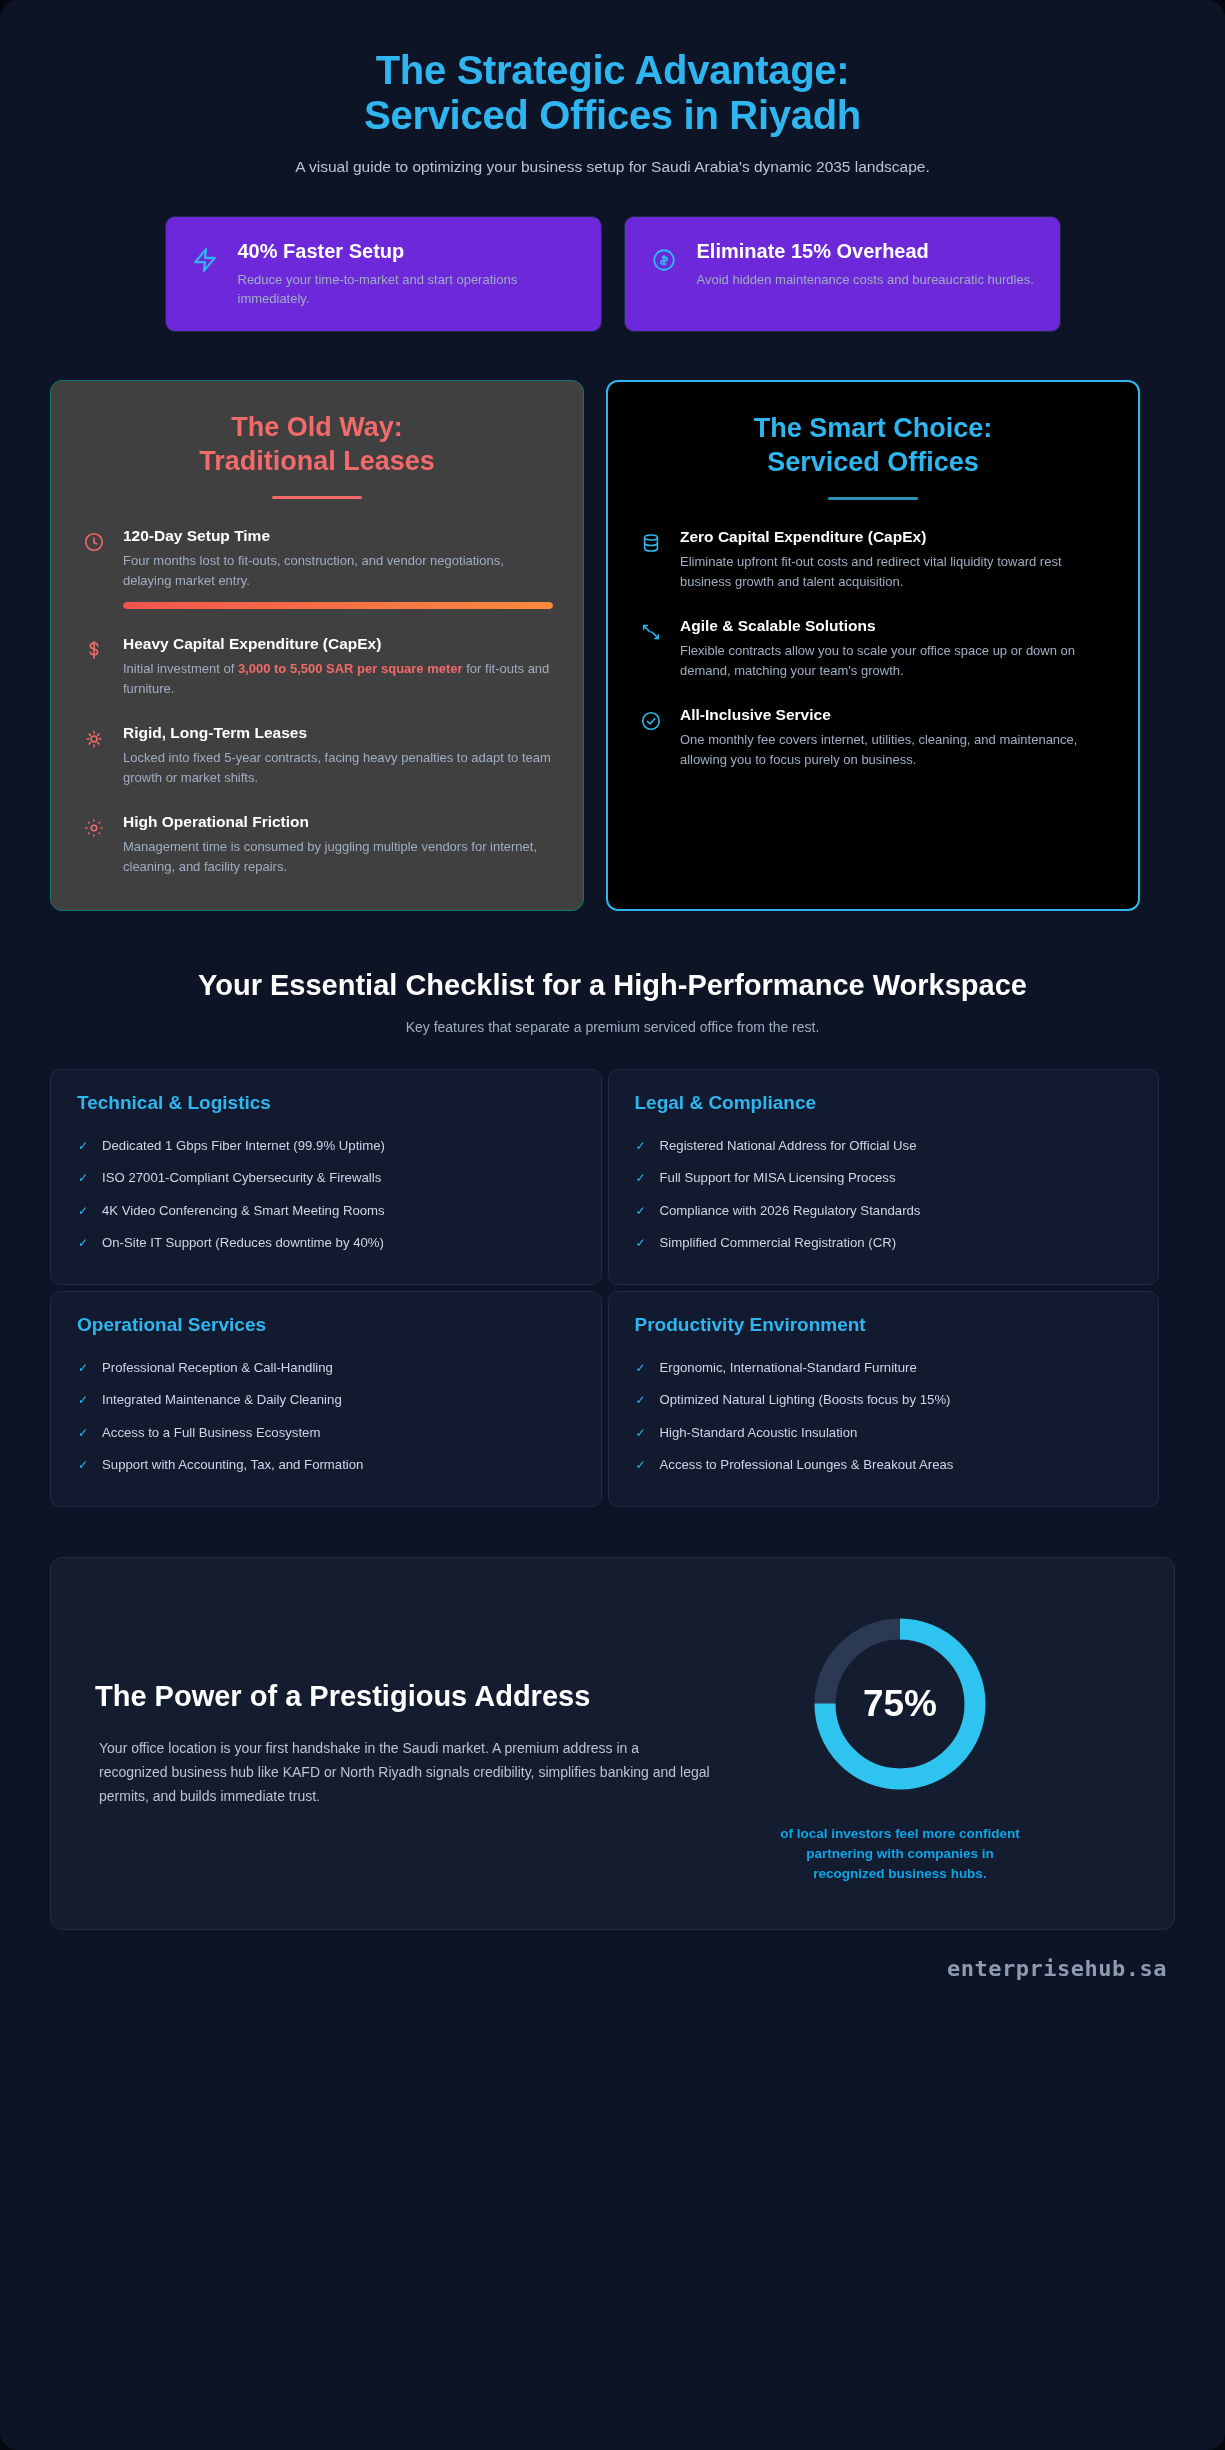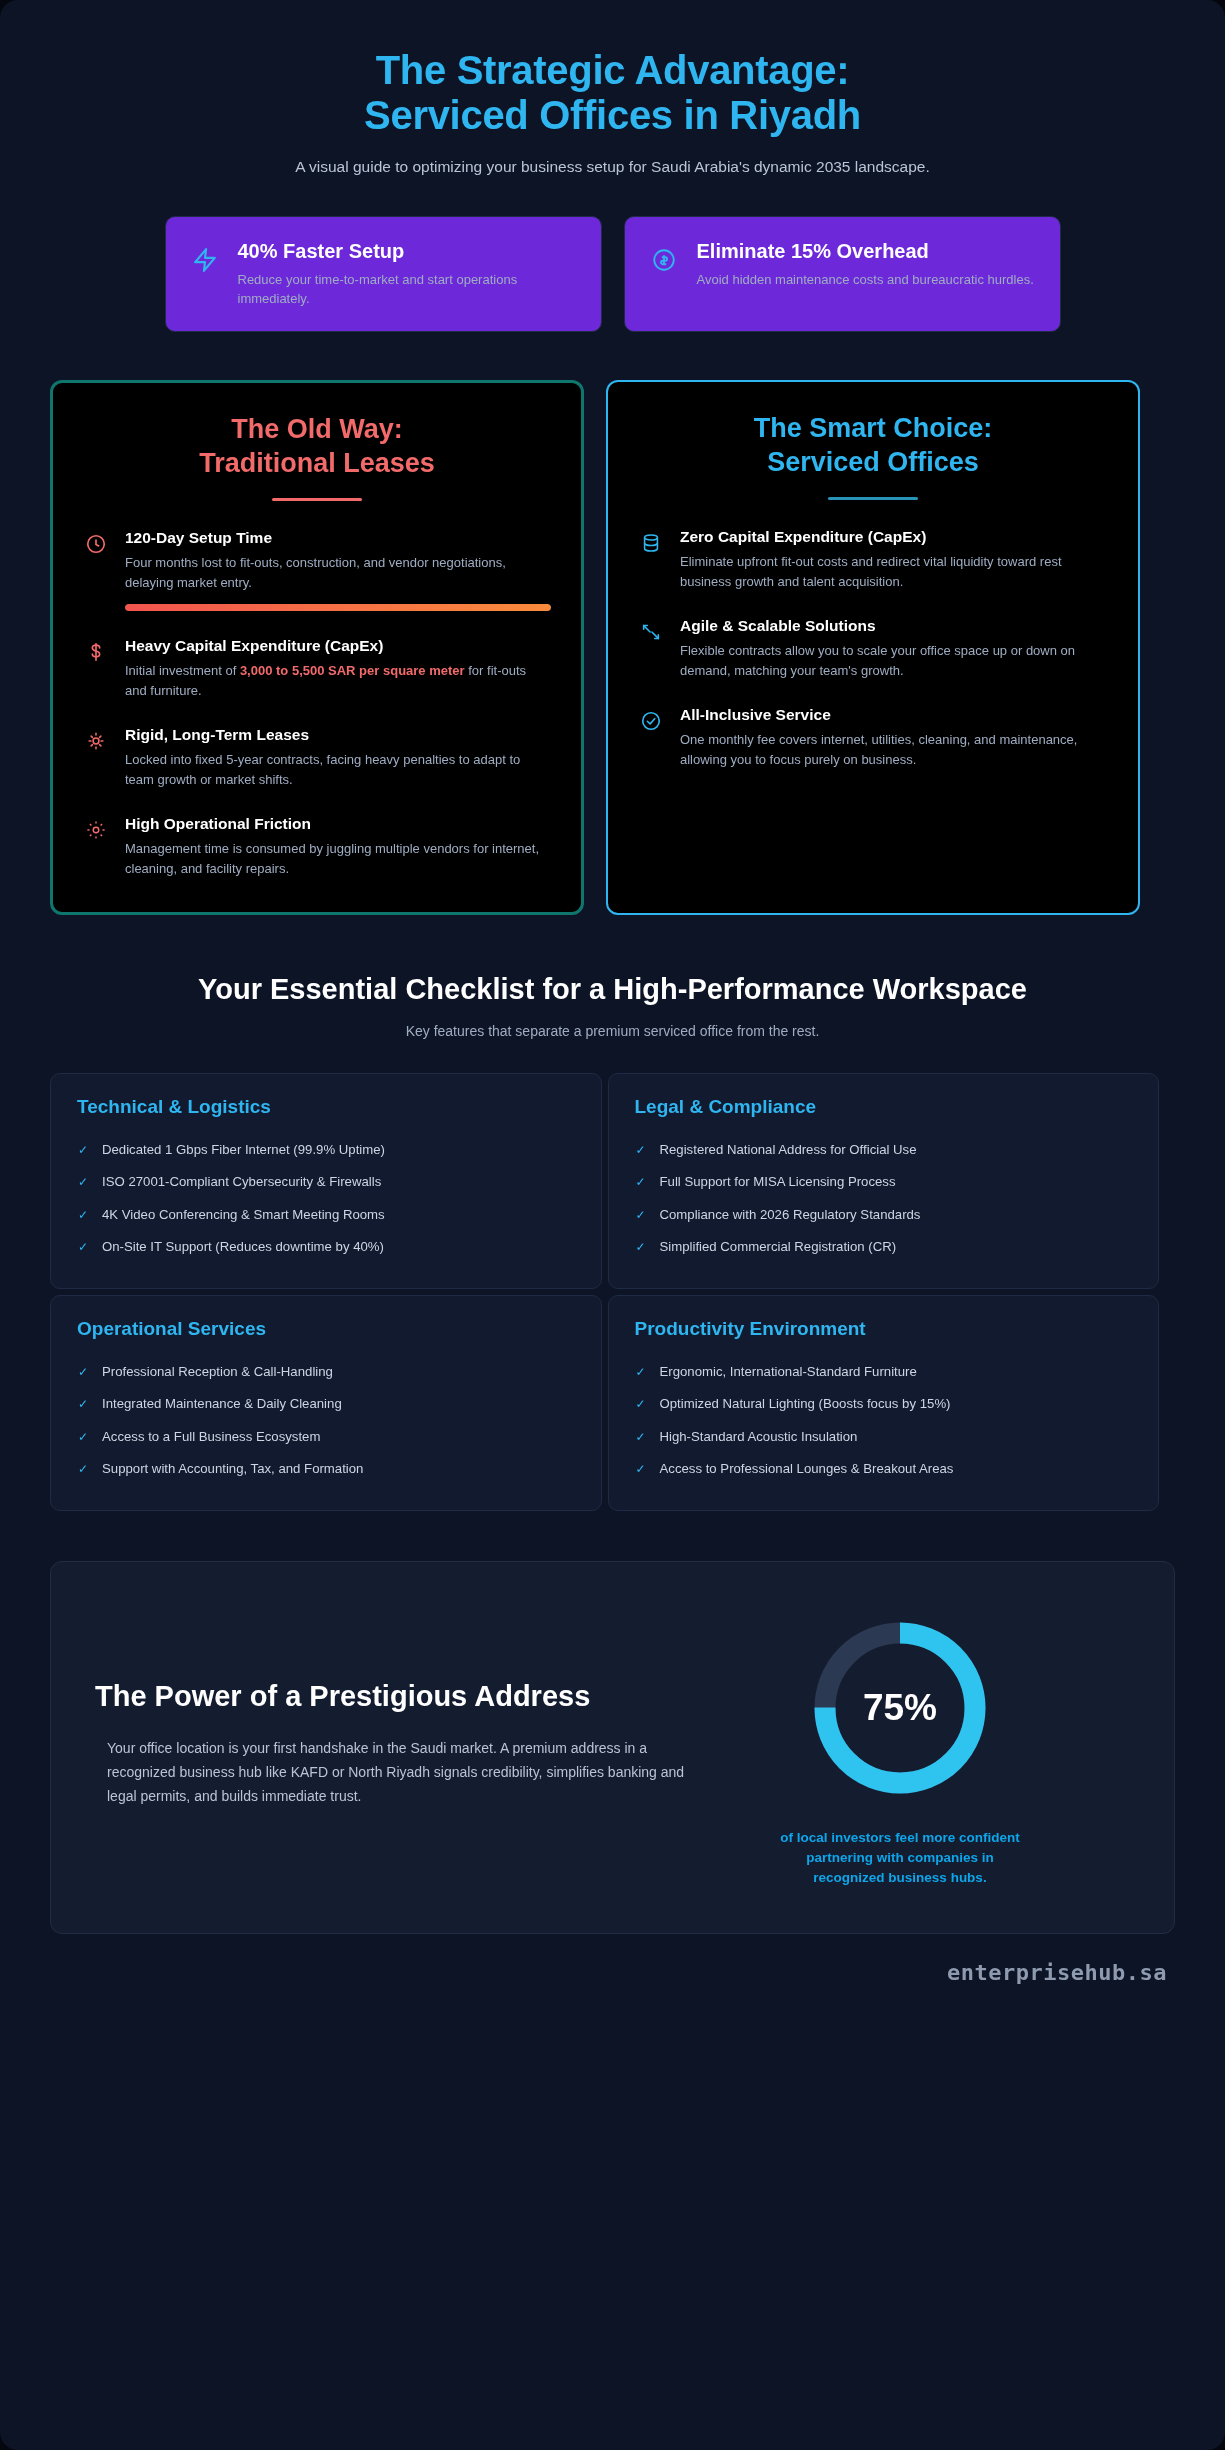--- a/index.html
+++ b/index.html
@@ -95,22 +95,22 @@
     margin-top: 48px;
     align-items: stretch;
   }
   .panel {
     flex: 1 1 0;
     box-sizing: border-box;
     border-radius: 12px;
     padding: 30px 30px 34px 30px;
   }
   .panel-old {
-    background: #000000;
-    border: 3px solid #0f766e;
+    background: #404040;
+    border: 1px solid #0f766e;
     max-width: 534px;
   }
   .panel-new {
     background: #000000;
     border: 2px solid #2fb6f0;
     max-width: 534px;
   }
   .panel h2 {
     margin: 0;
     text-align: center;
@@ -263,21 +263,21 @@
   }
   .prestige-left { flex: 1 1 auto; max-width: 620px; }
   .prestige-left h2 {
     margin: 0 0 22px 0;
     font-size: 29px;
     line-height: 1.25;
     font-weight: bold;
     color: #ffffff;
   }
   .prestige-left p {
-    margin: 12px;
+    margin: 4px;
     font-size: 14px;
     line-height: 1.72;
     color: #b9c4d6;
   }
   .prestige-right {
     flex: 0 0 290px;
     text-align: center;
   }
   .donut {
     position: relative;

